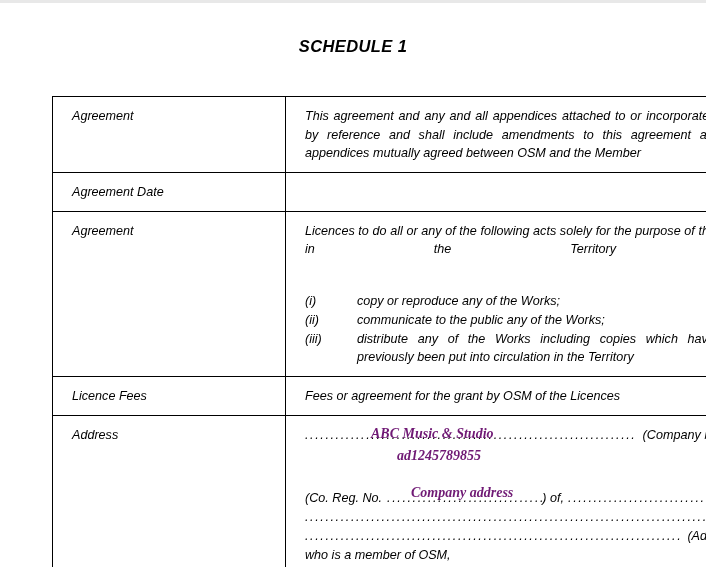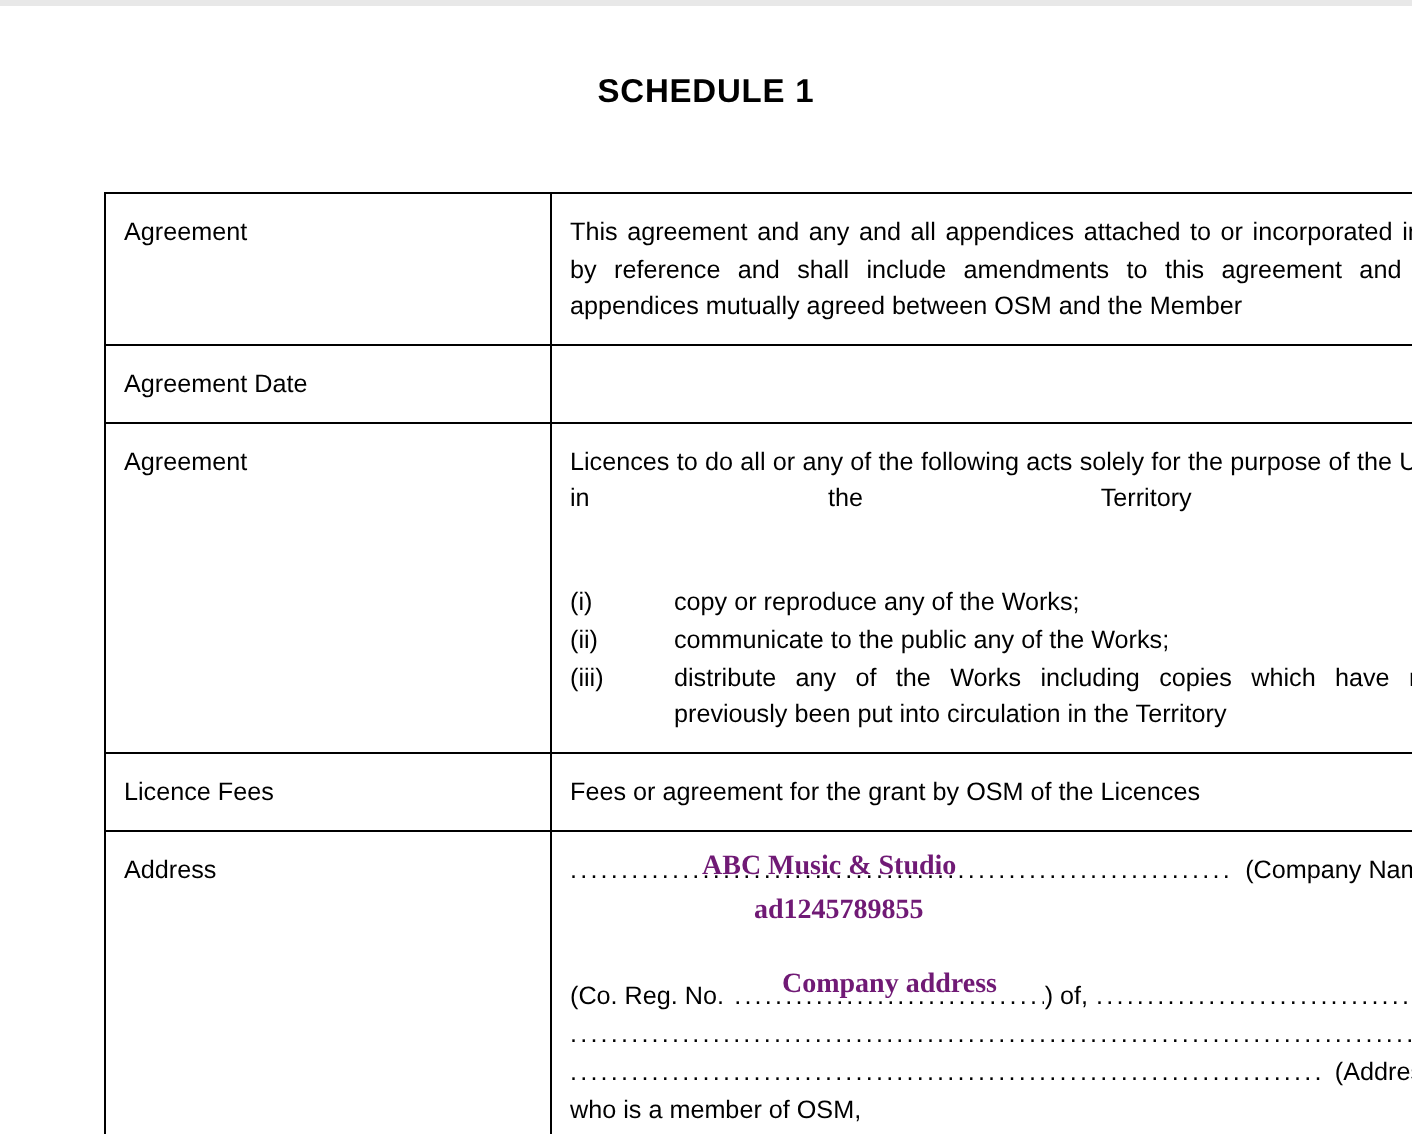--- a/index.html
+++ b/index.html
@@ -20,20 +20,21 @@
     top: 0; left: 0;
     width: 706px;
     height: 3px;
     background: #e8e8e8;
   }
   .page {
     position: absolute;
     top: 0; left: 0;
     width: 706px;
     height: 567px;
+    font-style: italic;
   }
   .doc-title {
     position: absolute;
     top: 37px;
     left: 0;
     width: 706px;
     text-align: center;
     font-size: 16.5px;
     font-weight: bold;
     letter-spacing: 0.4px;
@@ -44,21 +45,21 @@
     left: 52px;
     width: 643px;
     border-collapse: collapse;
     table-layout: fixed;
   }
   table.schedule td {
     border: 1px solid #000000;
     vertical-align: top;
     font-size: 12.6px;
     line-height: 1.48;
-    padding: 10px 9px 9px 9px;
+    padding: 10px 9px 9px 19px;
   }
   td.label-col {
     width: 204px;
   }
   td.value-col {
     width: 437px;
     text-align: justify;
     text-justify: inter-word;
   }
   .justify-line {

